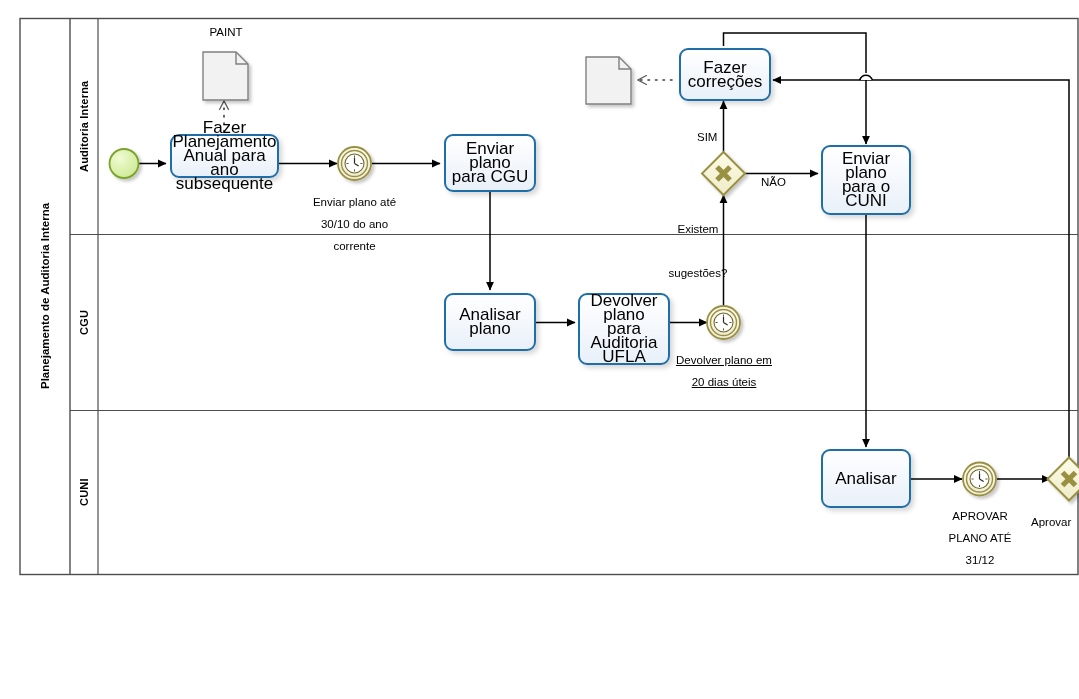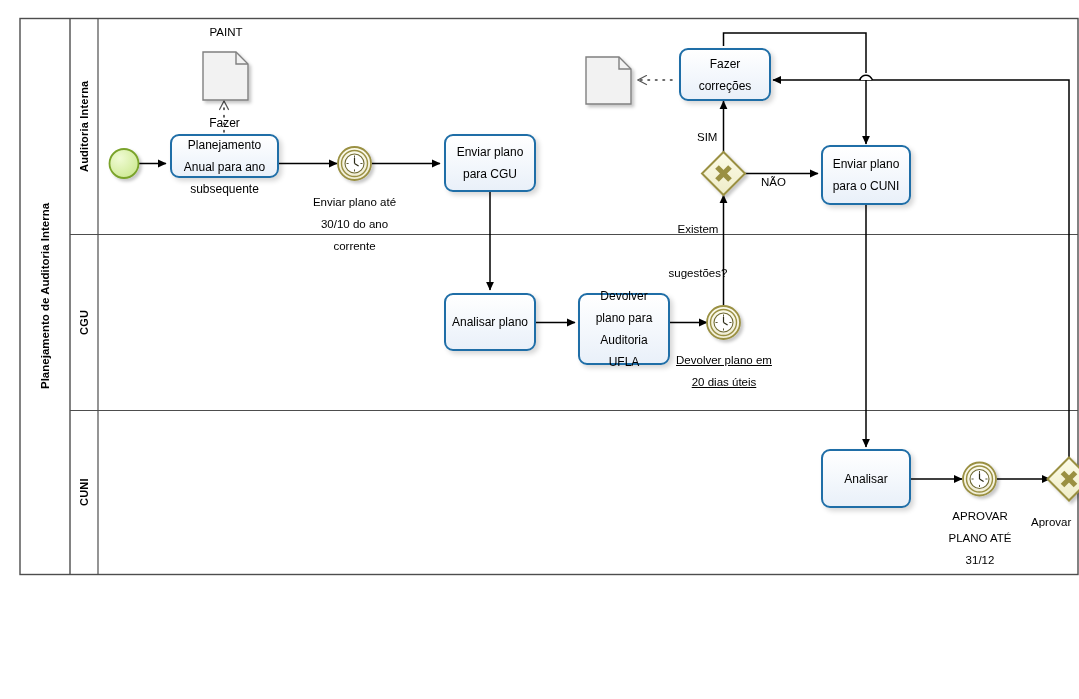--- a/index.html
+++ b/index.html
@@ -49,23 +49,23 @@
     position: absolute;
     box-sizing: border-box;
     border: 2px solid #1f6ea7;
     border-radius: 9px;
     background: linear-gradient(180deg, #ffffff 0%, #f3f7fc 55%, #e9f0f9 100%);
     box-shadow: 3px 3px 5px rgba(0,0,0,0.16);
     display: flex;
     align-items: center;
     justify-content: center;
     text-align: center;
-    font-size: 12px;
-    color: #000000;
-    line-height: 22px;
+    font-size: 17px;
+    color: #000000;
+    line-height: 14px;
     padding: 2px 4px;
   }
   .evt-label {
     position: absolute;
     text-align: center;
     font-size: 11.5px;
     color: #000000;
     line-height: 22px;
     white-space: pre-line;
   }
@@ -249,21 +249,21 @@
 
   <div class="pool-label" style="left:20px; top:18px; width:50px; height:556px;">Planejamento de Auditoria Interna</div>
 
   <div class="lane-label" style="left:70px; top:18px; width:28px; height:216px;">Auditoria Interna</div>
   <div class="lane-label" style="left:70px; top:234px; width:28px; height:176px;">CGU</div>
   <div class="lane-label" style="left:70px; top:410px; width:28px; height:164px;">CUNI</div>
 
   <div class="task" style="left:170px; top:134px; width:109px; height:44px;">Fazer Planejamento Anual para ano subsequente</div>
   <div class="task" style="left:444px; top:134px; width:92px; height:58px;">Enviar plano para CGU</div>
   <div class="task" style="left:679px; top:48px; width:92px; height:53px;">Fazer correções</div>
-  <div class="task" style="left:821px; top:145px; width:90px; height:60px;">Enviar plano para o CUNI</div>
+  <div class="task" style="left:821px; top:145px; width:90px; height:70px;">Enviar plano para o CUNI</div>
   <div class="task" style="left:444px; top:293px; width:92px; height:58px;">Analisar plano</div>
   <div class="task" style="left:578px; top:293px; width:92px; height:72px;">Devolver plano para Auditoria UFLA</div>
   <div class="task" style="left:821px; top:449px; width:90px; height:59px;">Analisar</div>
 
   <div class="evt-label" style="left:292px; top:191px; width:125px;">Enviar plano até
 30/10 do ano
 corrente</div>
   <div class="evt-label" style="left:661px; top:349px; width:126px;text-decoration:underline;">Devolver plano em
 20 dias úteis</div>
   <div class="evt-label" style="left:930px; top:505px; width:100px;">APROVAR

